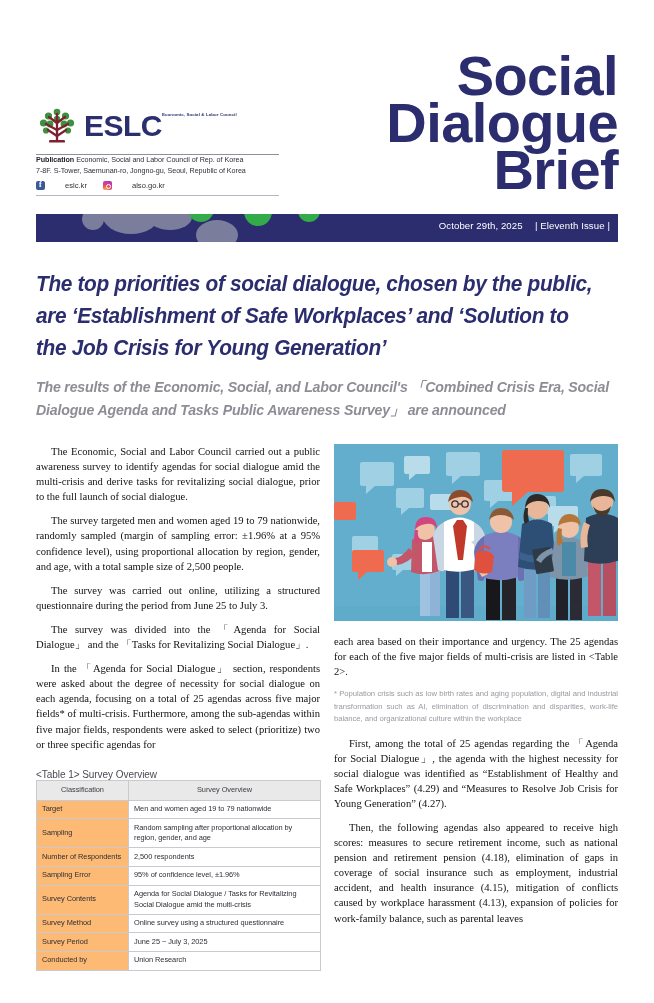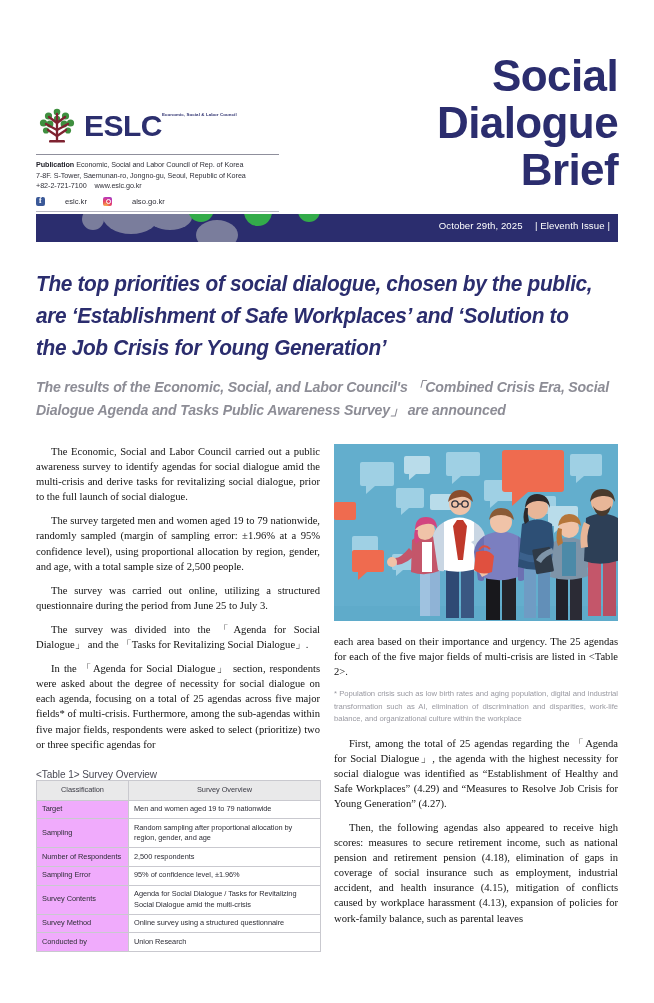--- a/index.html
+++ b/index.html
@@ -80,21 +80,20 @@
     height: 1px;
     background: #b6b6c0;
     margin-top: 5px;
   }
 
   .pub-lines {
     font-family: "Liberation Sans", sans-serif;
     font-size: 7.2px;
     line-height: 10.6px;
     color: #2f2f38;
-    margin-top: 5px;
     letter-spacing: -0.05px;
   }
   .pub-lines .label {
     font-weight: bold;
     color: #23232c;
   }
 
   .social-row {
     display: flex;
     align-items: center;
@@ -142,21 +141,21 @@
   }
   .social-gap { width: 6px; }
 
   .title-block {
     position: absolute;
     right: 36px;
     top: 52px;
     text-align: right;
     font-family: "Liberation Sans", sans-serif;
     font-weight: bold;
-    font-size: 44px;
+    font-size: 56px;
     line-height: 47px;
     color: #2b2d6e;
     letter-spacing: -0.6px;
   }
 
   
   .band-wrap {
     position: absolute;
     left: 36px;
     top: 214px;
@@ -295,21 +294,21 @@
   table.survey th {
     background: #e9e9ea;
     font-weight: normal;
     text-align: center;
     color: #3a3a44;
     padding: 4px 6px;
   }
   table.survey col.c1 { width: 92px; }
   table.survey col.c2 { width: 192px; }
   td.key {
-    background: #f0abfc;
+    background: #fdba74;
   }
 </style>
 </head>
 <body>
 
 <div class="page">
 
   <div class="masthead">
 
     <div class="brand-block">
@@ -346,25 +345,20 @@
       </div>
 
       <div class="rule"></div>
 
       <div class="pub-lines">
         <div>
           <span class="label">Publication</span>
           <span>Economic, Social and Labor Council of Rep. of Korea</span>
         </div>
         <div>7-8F. S-Tower, Saemunan-ro, Jongno-gu, Seoul, Republic of Korea</div>
-        <div>
-          <span>+82-2-721-7100</span>
-          &nbsp;&nbsp;
-          <span>www.eslc.go.kr</span>
-        </div>
       </div>
 
       <div class="social-row">
         <span class="social-item">
           <span class="sicon sicon-fb"></span>
           <span>eslc.kr</span>
         </span>
         <span class="social-gap"></span>
         <span class="social-item">
           <span class="sicon sicon-ig"></span>
@@ -571,20 +565,24 @@
         </tr>
         <tr>
           <td class="key">Survey Contents</td>
           <td>Agenda for Social Dialogue / Tasks for Revitalizing Social Dialogue amid the multi-crisis</td>
         </tr>
         <tr>
           <td class="key">Survey Method</td>
           <td>Online survey using a structured questionnaire</td>
         </tr>
         <tr>
+          <td class="key">Survey Period</td>
+          <td>June 25 ~ July 3, 2025</td>
+        </tr>
+        <tr>
           <td class="key">Conducted by</td>
           <td>Union Research</td>
         </tr>
       </tbody>
     </table>
   </div>
 
 </div>
 
 </body></html>

